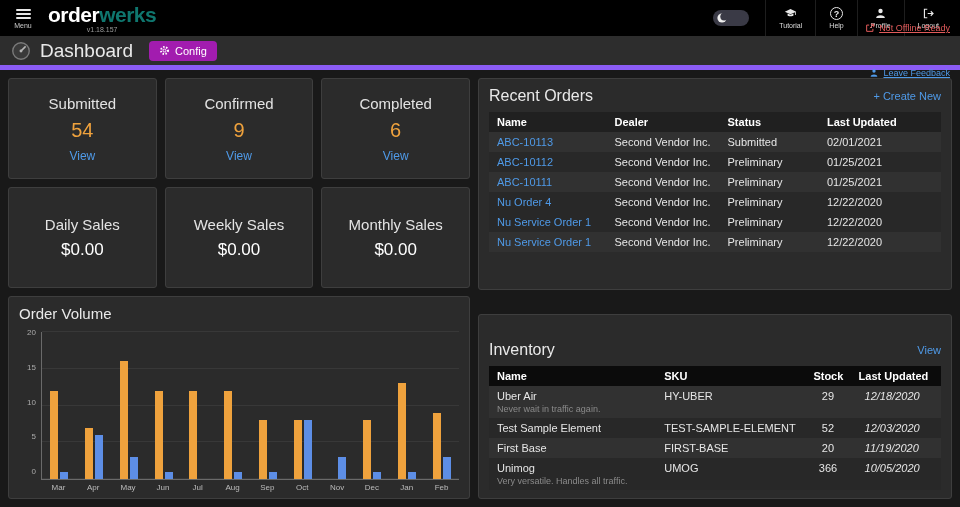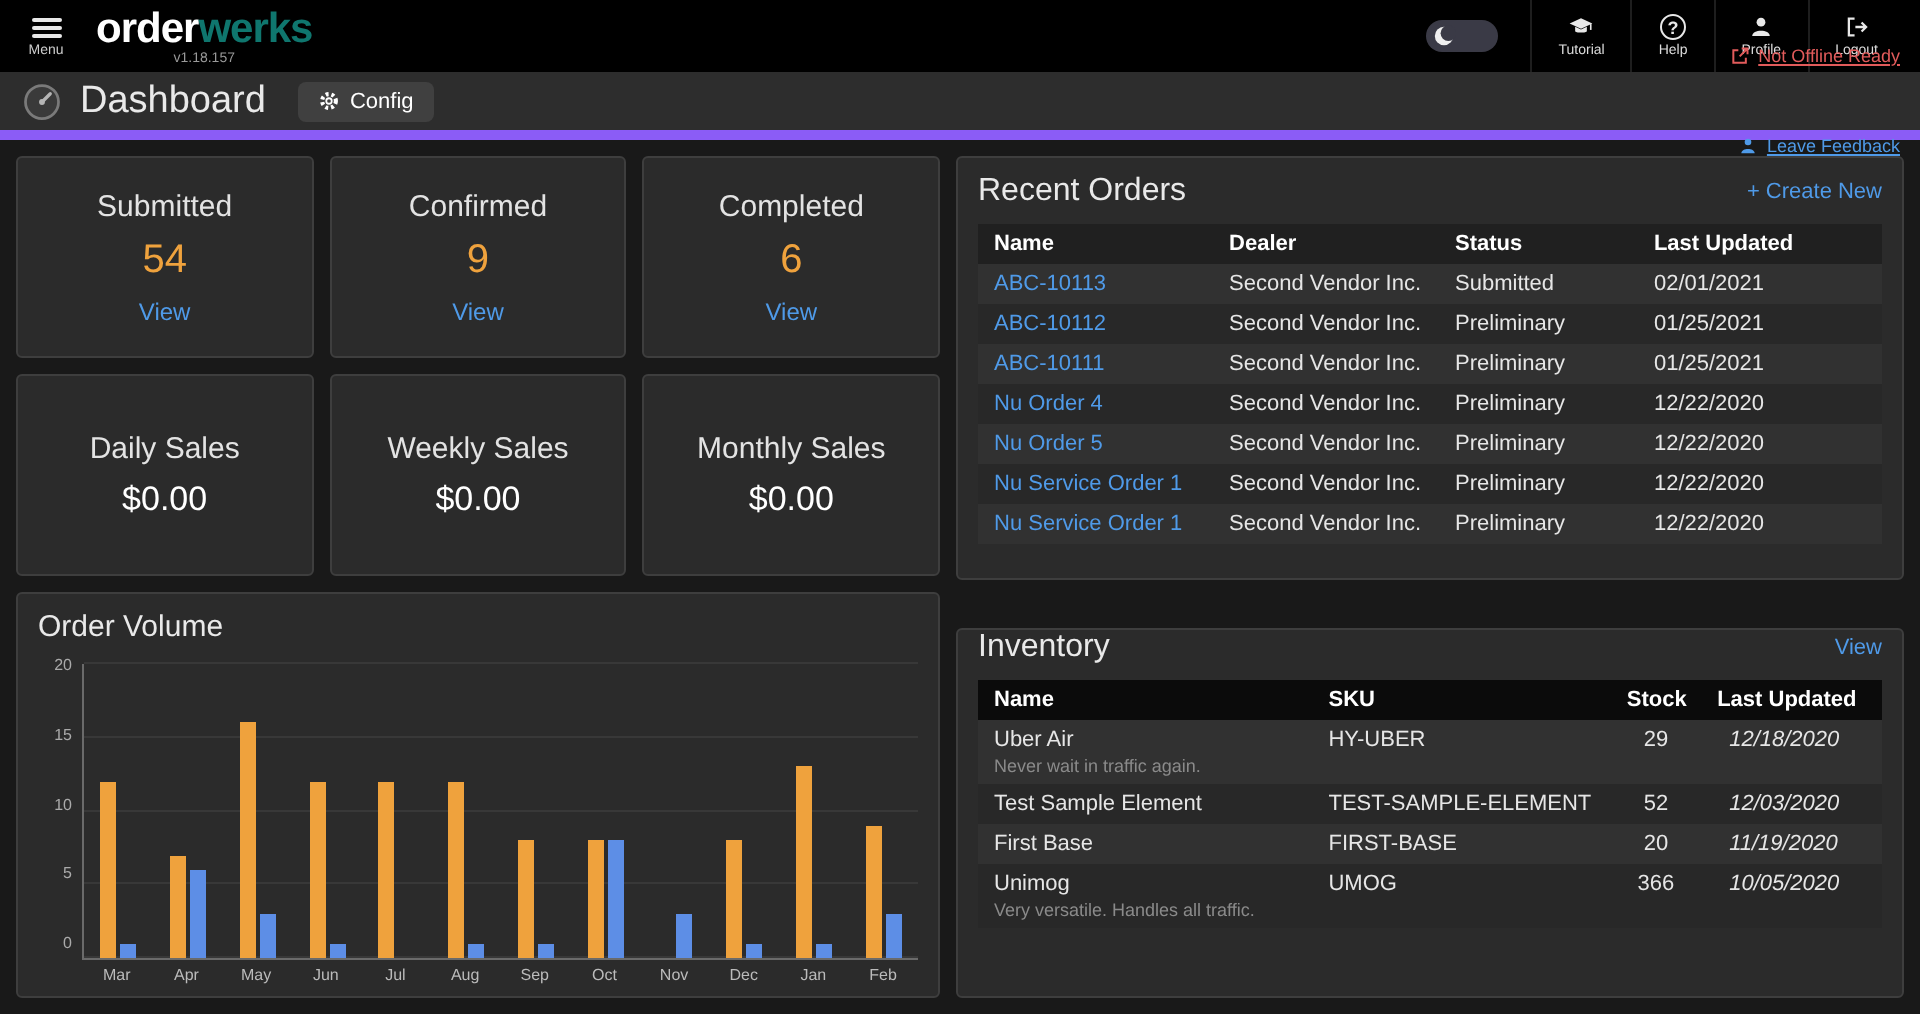--- a/index.html
+++ b/index.html
@@ -22,21 +22,21 @@
     gap:2px; color:#ddd; font-size:7px; padding:0 13px; height:36px; border-left:1px solid #1e1e1e; cursor:pointer; }
   .tb-item svg { width:13px; height:13px; display:block; }
   .help-circle { width:13px; height:13px; border:1px solid #e8e8e8; border-radius:50%; color:#e8e8e8;
     font-size:9px; font-weight:bold; display:flex; align-items:center; justify-content:center; }
 
   
   .pagebar { height:34px; background:#2d2d2d; display:flex; align-items:center; padding:0 10px;
     border-bottom:5px solid #8b5cf6; }
   .dash-icon svg { width:22px; height:22px; display:block; }
   .page-title { font-size:19px; font-weight:400; color:#e9e9e9; margin-left:8px; }
-  .config-btn { display:flex; align-items:center; gap:5px; background:#404040; color:#fff; border:none;
+  .config-btn { display:flex; align-items:center; gap:5px; background:#a21caf; color:#fff; border:none;
     border-radius:4px; font-size:11px; padding:4px 10px; margin-left:16px; cursor:pointer;
     font-family:inherit; }
   .gear-svg { width:11px; height:11px; display:block; }
   .pagebar-links { margin-left:auto; display:flex; flex-direction:column; align-items:flex-end; gap:3px; }
   .pagebar-links a { display:flex; align-items:center; gap:4px; font-size:9px;
     text-decoration:underline; cursor:pointer; }
   .offline { color:#e25b5b; }
   .feedback { color:#4f9ae8;margin-top:32px; }
   .pagebar-links svg { width:10px; height:10px; display:block; }
 
@@ -67,21 +67,21 @@
   .bar-group { flex:1; display:flex; align-items:flex-end; justify-content:center; gap:2px; height:100%; }
   .bar { width:8px; }
   .x-labels { margin-left:22px; display:flex; margin-top:3px; }
   .x-label { flex:1; text-align:center; font-size:8px; color:#bbb; }
   .legend { display:flex; justify-content:center; gap:20px; margin-top:9px; padding-bottom:2px; }
   .legend-item { display:flex; align-items:center; gap:5px; font-size:9px; font-weight:bold; color:#ccc; }
   .legend-dot { width:9px; height:9px; border-radius:50%; display:inline-block; }
 
   
   .orders-panel { height:212px; padding:8px 10px; }
-  .inventory-panel { flex:1; padding:0 10px; min-height:0; }
+  .inventory-panel { flex:1; padding:26px 10px; min-height:0; }
   .panel-head { display:flex; align-items:center; justify-content:space-between; margin-bottom:7px; }
   .panel-head .title { font-size:16px; color:#e9e9e9; }
   .small-link { font-size:11px; color:#4f9ae8; cursor:pointer; text-decoration:none; }
   table { width:100%; border-collapse:collapse; font-size:11px; table-layout:fixed; }
   th { color:#fff; text-align:left; font-weight:bold; padding:4px 8px; white-space:nowrap; overflow:hidden; }
   td { padding:4px 8px; color:#e6e6e6; white-space:nowrap; overflow:hidden; vertical-align:top; }
   .orders-table th { background:#202020; }
   .inv-table th { background:#0b0b0b; }
   tr.even td { background:#313131; }
   tr.odd td { background:#282828; }
@@ -333,26 +333,20 @@
               <td>01/25/2021</td>
             </tr>
             <tr class="even">
               <td class="link">ABC-10111</td>
               <td>Second Vendor Inc.</td>
               <td>Preliminary</td>
               <td>01/25/2021</td>
             </tr>
             <tr class="odd">
               <td class="link">Nu Order 4</td>
-              <td>Second Vendor Inc.</td>
-              <td>Preliminary</td>
-              <td>12/22/2020</td>
-            </tr>
-            <tr class="even">
-              <td class="link">Nu Order 5</td>
               <td>Second Vendor Inc.</td>
               <td>Preliminary</td>
               <td>12/22/2020</td>
             </tr>
             <tr class="odd">
               <td class="link">Nu Service Order 1</td>
               <td>Second Vendor Inc.</td>
               <td>Preliminary</td>
               <td>12/22/2020</td>
             </tr>

